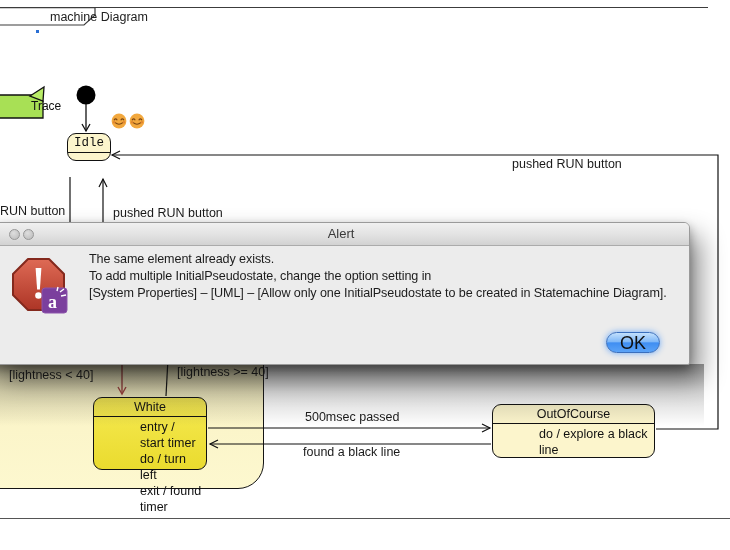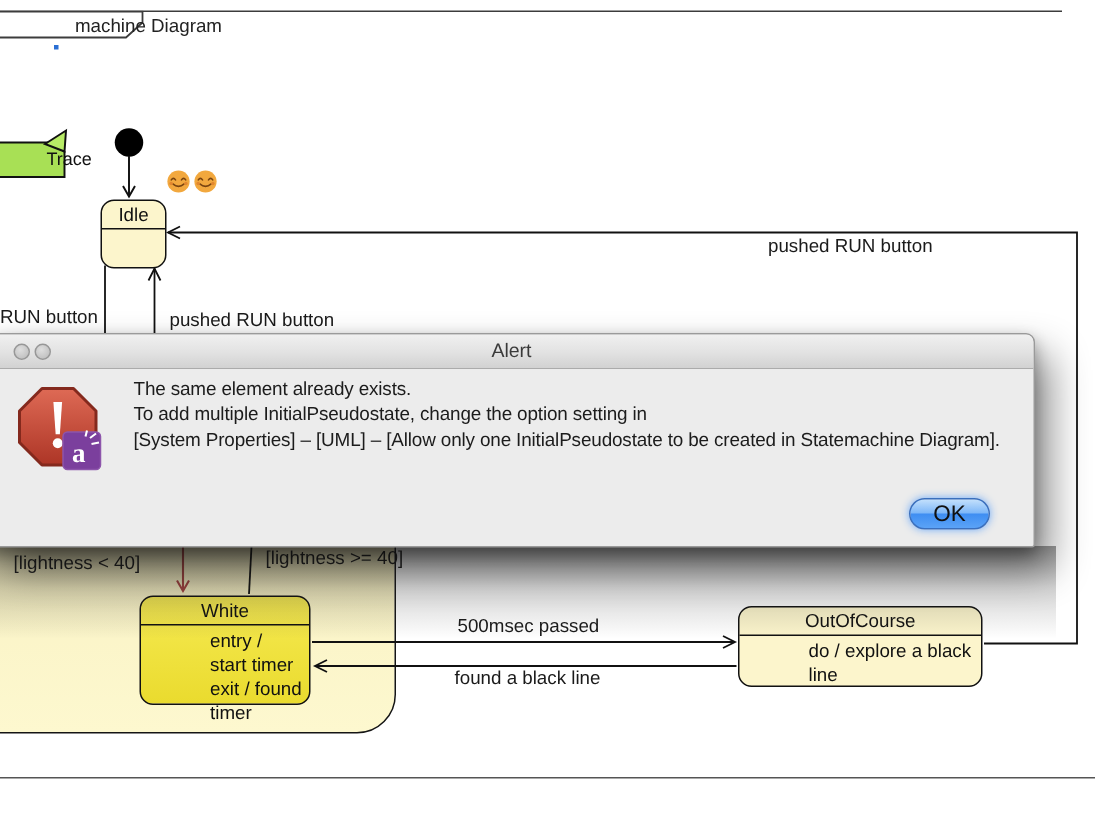--- a/index.html
+++ b/index.html
@@ -13,21 +13,21 @@
   #frame-tab-label{top:10px;left:2px;font-size:12.5px;color:#222;z-index:3;padding-left:48px;}
   #blue-dot{top:30px;left:36px;width:3px;height:3px;background:#2a6fd4;}
   
   #composite{left:-60px;top:285px;width:322px;height:202px;border:1.6px solid #151515;
     border-radius:26px;background:linear-gradient(180deg,#efe6b4 0%,#f9f2c4 40%,#fdf8cf 100%);z-index:1;}
   
   .state{border:1.8px solid #111;background:#fcf5cc;border-radius:9px;z-index:4;box-sizing:border-box;}
   .state .title{text-align:center;font-size:12.5px;color:#111;border-bottom:1.3px solid #111;
     padding:2px 4px 2px;}
   .state .body{padding:2px 4px 2px 7px;font-size:12.5px;color:#111;line-height:16px;margin-left:39px;}
-  #state-idle{left:67px;top:133px;width:44px;height:46px;border-width:1.5px;}
+  #state-idle{left:67px;top:133px;width:44px;height:28px;border-width:1.5px;font-family:Liberation Mono, monospace;}
   #state-white{left:93px;top:397px;width:114px;height:73px;background:linear-gradient(180deg,#f6ea52,#eadb2e);}
   #state-outofcourse{left:492px;top:404px;width:163px;height:54px;}
   
   .tlabel{font-size:12.5px;color:#1a1a1a;white-space:nowrap;z-index:5;}
   #lbl-pushed-run-right{left:512px;top:157px;}
   #lbl-run-left{left:0px;top:204px;}
   #lbl-pushed-run-mid{left:113px;top:206px;}
   #lbl-guard-lt{left:9px;top:368px;}
   #lbl-guard-ge{left:177px;top:365px;}
   #lbl-msec{left:305px;top:410px;}
@@ -47,21 +47,21 @@
     background:linear-gradient(180deg,#f0f0f0 0%,#e2e2e2 55%,#d2d2d2 100%);
     border-bottom:1px solid #ababab;}
   #dialog-title{position:absolute;left:0;right:0;top:3px;text-align:center;font-size:13px;color:#3a3a3a;}
   .tl-btn{position:absolute;top:5.5px;width:11px;height:11px;border-radius:50%;
     background:radial-gradient(circle at 40% 35%,#dedede,#b9b9b9);border:1px solid #979797;box-sizing:border-box;}
   #tl-close{left:16px;} #tl-min{left:30px;}
   #dialog-icon{position:absolute;left:18px;top:34px;}
   .dlg-line{position:absolute;left:96px;font-size:12.6px;color:#1c1c1c;white-space:nowrap;letter-spacing:-0.1px;}
   #dlg-line-0{top:29px;} #dlg-line-1{top:46px;} #dlg-line-2{top:63px;}
   #ok-button{position:absolute;left:613px;top:109px;width:54px;height:21px;border-radius:11px;
-    border:1px solid #3a6fbd;font-family:"Liberation Sans",sans-serif;font-size:15px;color:#101010;
+    border:1px solid #3a6fbd;font-family:"Liberation Sans",sans-serif;font-size:18px;color:#101010;
     background:linear-gradient(180deg,#c3e0fc 0%,#7fb8f8 46%,#3f8ef2 52%,#5ba3f7 100%);
     box-shadow:0 0 6px rgba(100,165,250,.95);padding:0;text-align:center;}
 </style>
 </head>
 <body>
 
 <div id="canvas">
 
   <div class="abs" id="frame-top"></div>
   <div class="abs" id="frame-bottom"></div>
@@ -134,20 +134,21 @@
   </svg>
 
   <div class="abs state" id="state-idle">
     <div class="title">Idle</div>
   </div>
 
   <div class="abs state" id="state-white">
     <div class="title">White</div>
     <div class="body">
       <div>entry / start timer</div>
+      <div>do / turn left</div>
       <div>exit / found timer</div>
     </div>
   </div>
 
   <div class="abs state" id="state-outofcourse">
     <div class="title">OutOfCourse</div>
     <div class="body">
       <div>do / explore a black line</div>
     </div>
   </div>

